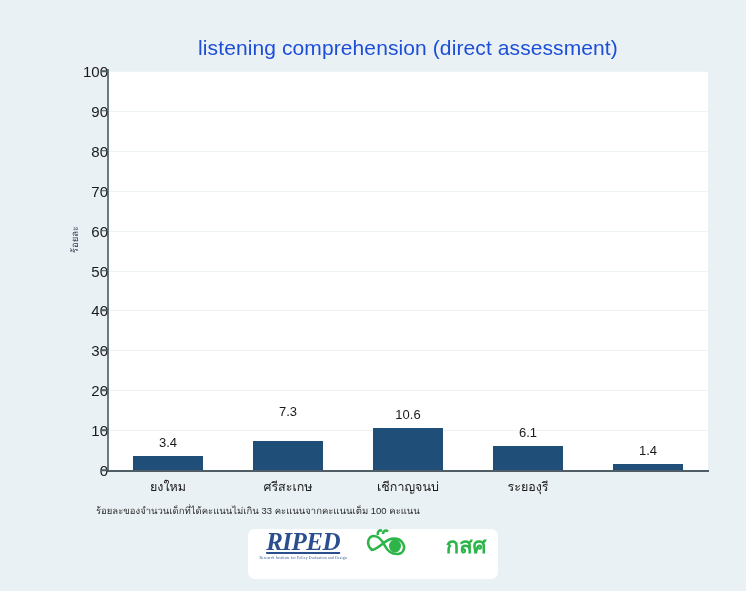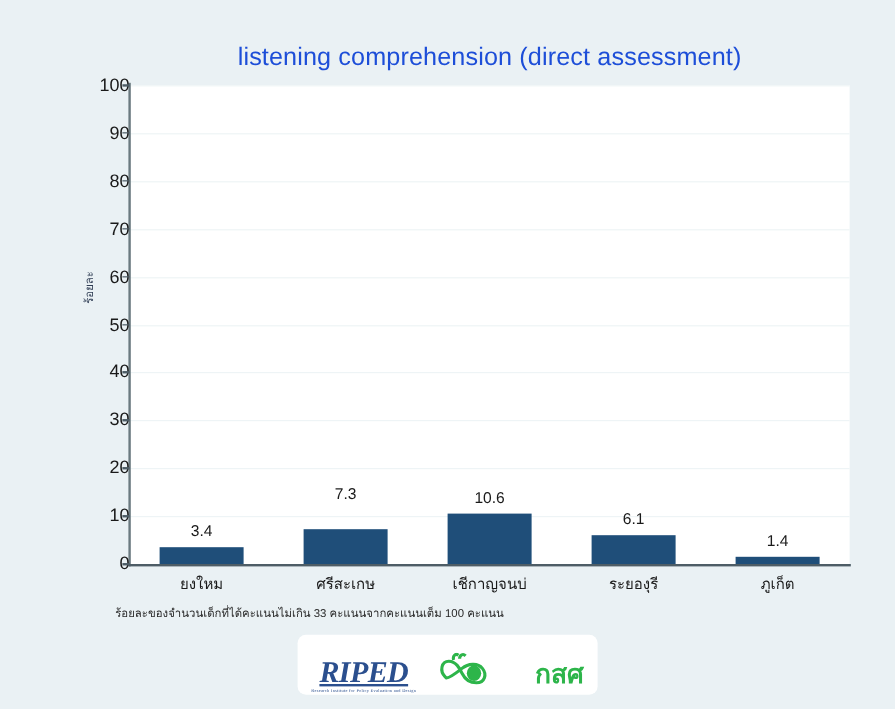--- a/index.html
+++ b/index.html
@@ -168,21 +168,21 @@
   
   #logo-box {
     position: absolute;
     left: 248px;
     top: 529px;
     width: 250px;
     height: 50px;
     background: #ffffff;
     border-radius: 7px;
     display: flex;
-    align-items: flex-end;
+    align-items: flex-start;
     justify-content: center;
     gap: 18px;
   }
   #riped-logo {
     display: flex;
     flex-direction: column;
     align-items: center;
     line-height: 1;
   }
   #riped-wordmark {
@@ -281,21 +281,20 @@
       <div class="bar-value" style="left: 380px; width: 80px; top: 353.7px;">6.1</div>
       <div class="bar" style="left: 505px; width: 70px; height: 5.6px; background: rgb(31, 78, 121);"></div>
       <div class="bar-value" style="left: 500px; width: 80px; top: 372.4px;">1.4</div>
     </div>
 
   <div id="x-labels">
       <div class="x-tick-label" style="left: 0px; width: 120px;">ยงใหม</div>
       <div class="x-tick-label" style="left: 120px; width: 120px;">ศรีสะเกษ</div>
       <div class="x-tick-label" style="left: 240px; width: 120px;">เชีกาญจนบ่</div>
       <div class="x-tick-label" style="left: 360px; width: 120px;">ระยองุรี</div>
-      <div class="x-tick-label" style="left: 480px; width: 120px;">ภูเก็ต</div>
     </div>
 
   <div id="footnote">ร้อยละของจำนวนเด็กที่ได้คะแนนไม่เกิน 33 คะแนนจากคะแนนเต็ม 100 คะแนน</div>
 
   <div id="logo-box">
     <div id="riped-logo">
       <div id="riped-wordmark">RIPED</div>
       <div id="riped-subtitle">Research Institute for Policy Evaluation and Design</div>
     </div>
     <div id="kosos-logo">

